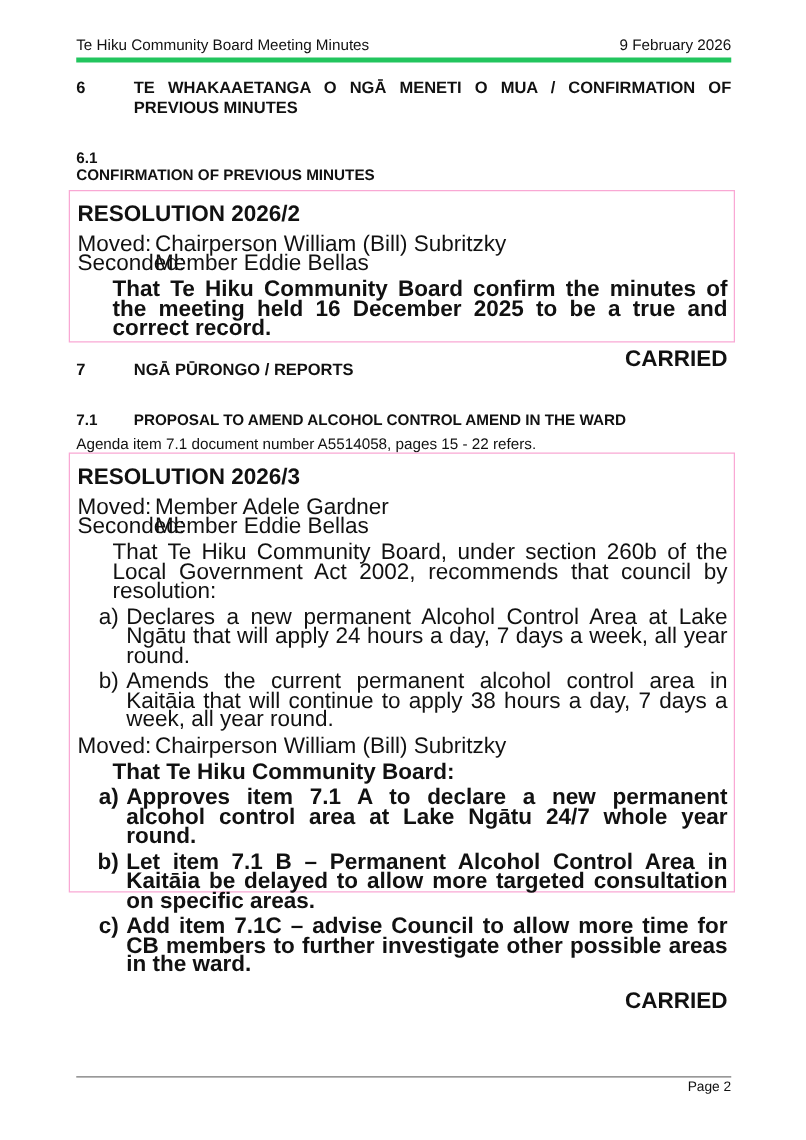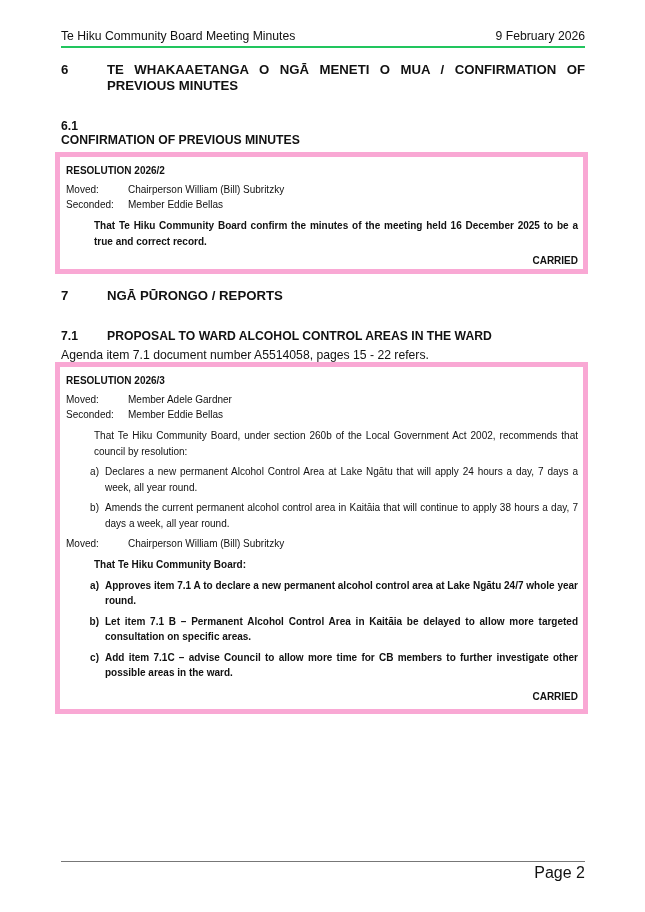--- a/index.html
+++ b/index.html
@@ -4,51 +4,51 @@
 <style>
   html, body { margin: 0; padding: 0; background: #ffffff; }
   body {
     width: 645px; height: 912px; position: relative; overflow: hidden;
     font-family: "Liberation Sans", sans-serif; color: #111;
   }
   .page { position: absolute; left: 0; top: 0; width: 645px; height: 912px; }
   .hdr {
     position: absolute; left: 61px; top: 29px; width: 524px;
     font-size: 12.2px; display: flex; justify-content: space-between;
-    padding-bottom: 3px; border-bottom: 2px solid #22c55e;
+    padding-bottom: 3px; border-bottom: 4px solid #22c55e;
   }
   .h1 {
     position: absolute; left: 61px; width: 524px; font-weight: bold; font-size: 13.2px;
     display: flex;
   }
   .h1 .num { width: 46px; flex: none; }
   .h1 .txt { flex: 1; text-align: justify; line-height: 16px; }
   .h1 .txt.justify { text-align-last: left; }
   .h2 {
     position: absolute; left: 61px; width: 524px; font-weight: bold; font-size: 12.2px;
     display: flex;
   }
   .h2 .num { width: 46px; flex: none; }
   .ref { position: absolute; left: 61px; font-size: 12.2px; }
   .box {
-    position: absolute; left: 55px; width: 533px; border: 5px solid #f9a8d4;
-    box-sizing: border-box; padding: 8px 5px 6px 6px; font-size: 10px;
+    position: absolute; left: 55px; width: 533px; border: 1px solid #f9a8d4;
+    box-sizing: border-box; padding: 8px 5px 6px 6px; font-size: 18px;
   }
   .res-title { font-weight: bold; margin-bottom: 6px; }
   .mv { line-height: 15px; }
   .mv .lbl { display: inline-block; width: 62px; }
   .bold { font-weight: bold; }
   .para { line-height: 15.5px; margin-top: 6px; text-align: justify; margin-left: 28px; }
   .carried { text-align: right; font-weight: bold; margin-top: 6px; }
   ol.items { list-style: none; margin: 5px 0 0 0; padding: 0; }
   ol.items li { display: flex; margin-bottom: 5px; line-height: 15.5px; }
   ol.items li .mk { width: 39px; flex: none; text-align: right; padding-right: 6px; box-sizing: border-box; }
   ol.items li .tx { flex: 1; text-align: justify; }
   .footer-line { position: absolute; left: 61px; top: 861px; width: 524px; border-top: 1px solid #777; }
-  .footer { position: absolute; right: 60px; top: 864px; font-size: 16px; }
+  .footer { position: absolute; right: 60px; top: 864px; font-size: 11px; }
 </style>
 </head>
 <body>
 
 <div class="page">
 
   <div class="hdr">
     <span>Te Hiku Community Board Meeting Minutes</span>
     <span>9 February 2026</span>
   </div>
@@ -75,21 +75,21 @@
     <div class="carried">CARRIED</div>
   </div>
 
   <div class="h1" style="top:288px;">
     <span class="num">7</span>
     <span class="txt">NGĀ PŪRONGO / REPORTS</span>
   </div>
 
   <div class="h2" style="top:329px;">
     <span class="num">7.1</span>
-    <span>PROPOSAL TO WARD  ALCOHOL CONTROL AREAS IN THE WARD</span>
+    <span>PROPOSAL TO AMEND  ALCOHOL CONTROL AMEND IN THE WARD</span>
   </div>
   <div class="ref" style="top:348px;">Agenda item 7.1 document number A5514058, pages 15 - 22 refers.</div>
 
   <div class="box" style="top:362px; height:352px;">
     <div class="res-title">RESOLUTION  2026/3</div>
     <div class="mv">
       <span class="lbl">Moved:</span><span>Member Adele Gardner</span>
     </div>
     <div class="mv">
       <span class="lbl">Seconded:</span><span>Member Eddie Bellas</span>

